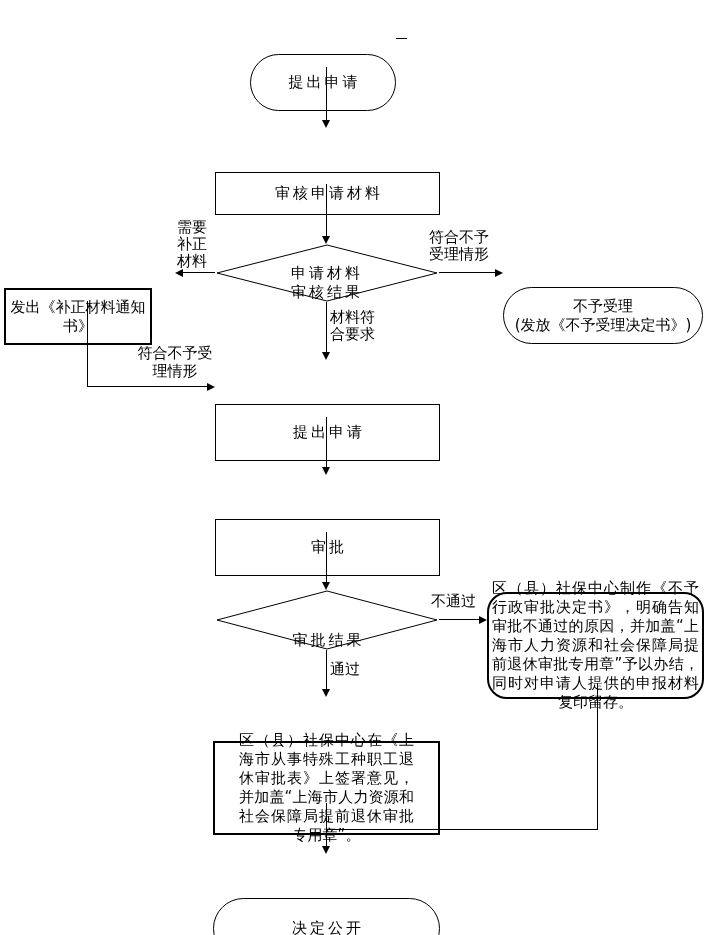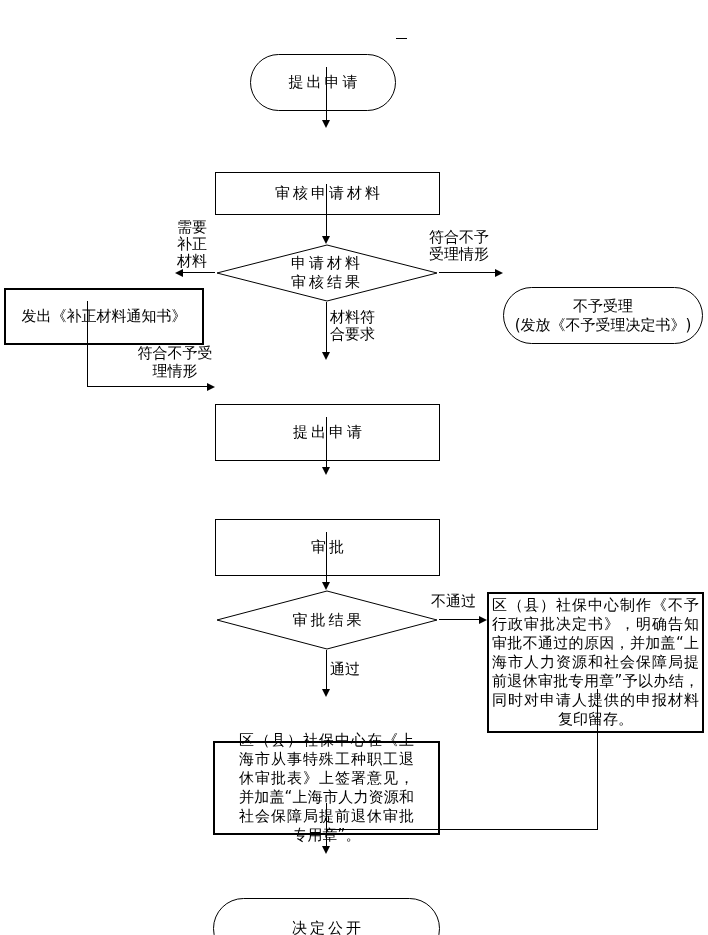--- a/index.html
+++ b/index.html
@@ -18,21 +18,21 @@
   .ln{position:absolute;background:#000;}
   .tri{position:absolute;width:0;height:0;}
   .td{border-left:4px solid transparent;border-right:4px solid transparent;border-top:8px solid #000;}
   .tr{border-top:4px solid transparent;border-bottom:4px solid transparent;border-left:8px solid #000;}
   .tl{border-top:4px solid transparent;border-bottom:4px solid transparent;border-right:8px solid #000;}
   .elabel{position:absolute;font-size:15px;line-height:17px;}
   .dwrap{position:absolute;}
   .dwrap svg{position:absolute;left:0;top:0;}
   .dtext{
     position:absolute;left:0;top:0;width:100%;height:100%;
-    display:flex;align-items:center;justify-content:center;text-align:center;
+    display:flex;align-items:flex-end;justify-content:center;text-align:center;
     font-size:15px;line-height:19px;
   }
   .para{
     display:block;text-align:justify;text-align-last:center;
     font-size:15px;line-height:19px;
   }
   .notebox{
     position:absolute;background:#fff;border:2px solid #000;box-sizing:border-box;
     font-size:15px;line-height:18px;text-align:left;padding:1px 3px;
   }
@@ -66,21 +66,21 @@
     <div class="dtext">
       <span style="width:76px;letter-spacing:3px;">申请材料审核结果</span>
     </div>
   </div>
 
   <div class="elabel" style="left:177px;top:219px;width:32px;">需要补正材料</div>
 
   <div class="ln" style="left:183px;top:272px;width:32px;height:1px;"></div>
   <div class="tri tl" style="left:175px;top:269px;"></div>
 
-  <div class="node thick" style="left:4px;top:244px;width:200px;height:57px;">
+  <div class="node thick" style="left:4px;top:244px;width:148px;height:57px;">
     <span>发出《补正材料通知书》</span>
   </div>
 
   <div class="ln" style="left:87px;top:301px;width:1px;height:85px;"></div>
   <div class="ln" style="left:87px;top:386px;width:120px;height:1px;"></div>
   <div class="tri tr" style="left:207px;top:383px;"></div>
 
   <div class="elabel" style="left:134px;top:344px;width:82px;text-align:center;line-height:18px;">符合不予受理情形</div>
 
   <div class="ln" style="left:326px;top:302px;width:1px;height:50px;"></div>
@@ -119,21 +119,21 @@
     <div class="dtext">
       <span style="letter-spacing:3px;text-indent:3px;">审批结果</span>
     </div>
   </div>
 
   <div class="elabel" style="left:431px;top:593px;width:50px;">不通过</div>
 
   <div class="ln" style="left:439px;top:619px;width:40px;height:1px;"></div>
   <div class="tri tr" style="left:479px;top:616px;"></div>
 
-  <div class="node thick" style="left:487px;top:548px;width:217px;height:141px;padding:4px 3px;">
+  <div class="node thick" style="left:487px;top:548px;width:217px;height:107px;padding:4px 3px;border-radius:20px;">
     <span class="para">区（县）社保中心制作《不予行政审批决定书》，明确告知审批不通过的原因，并加盖“上海市人力资源和社会保障局提前退休审批专用章”予以办结，同时对申请人提供的申报材料复印留存。</span>
   </div>
 
   <div class="elabel" style="left:330px;top:661px;width:40px;">通过</div>
 
   <div class="ln" style="left:326px;top:650px;width:1px;height:39px;"></div>
   <div class="tri td" style="left:322px;top:689px;"></div>
 
   <div class="node thick" style="left:213px;top:697px;width:227px;height:94px;padding:3px 24px;">
     <span class="para">区（县）社保中心在《上海市从事特殊工种职工退休审批表》上签署意见，并加盖“上海市人力资源和社会保障局提前退休审批专用章”。</span>

